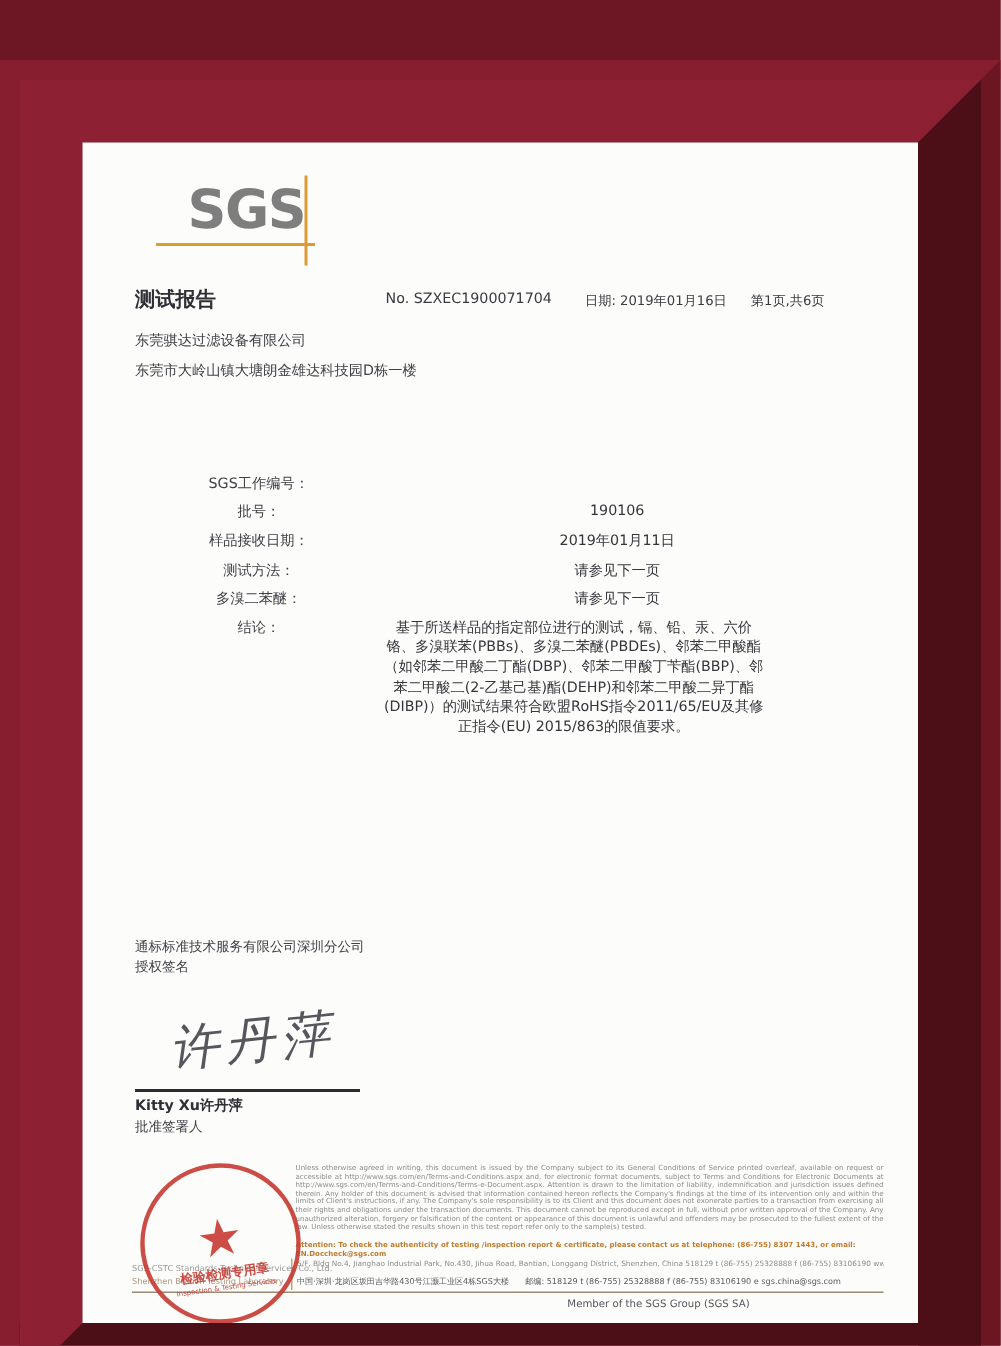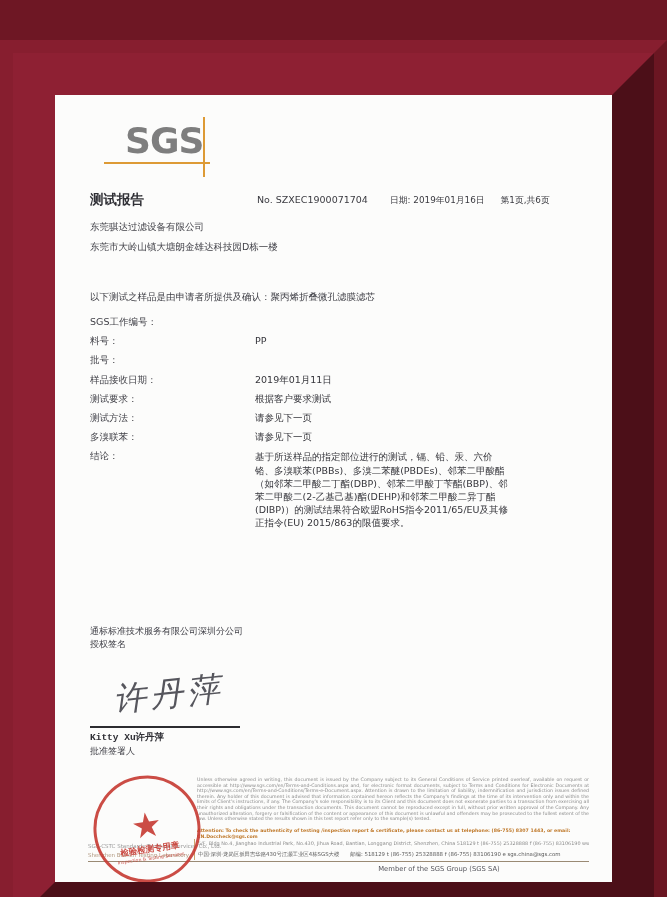--- a/index.html
+++ b/index.html
@@ -37,35 +37,35 @@
   .report-no { position:absolute; left:202px; top:99px; font-size:9.5px; color:#3a3a40; }
   .date-line { position:absolute; left:335px; top:100px; font-size:8.8px; color:#3a3a40; white-space:nowrap; }
   .date-line .gap { display:inline-block; width:16px; }
 
   .company-name    { position:absolute; left:35px; top:126px; font-size:9.5px; }
   .company-address { position:absolute; left:35px; top:146px; font-size:9.5px; }
 
   .sample-intro { position:absolute; left:35px; top:196px; font-size:9.5px; }
 
   
-  .fields { position:absolute; left:35px; top:221px; width:478px; }
+  .fields { position:absolute; left:35px; top:221px; width:478px;text-align:center; }
   .field-row { display:flex; align-items:flex-start; min-height:19.2px; font-size:9.5px; }
   .field-label { width:165px; flex:none; color:#3f3f46; }
   .field-value { flex:1; color:#35353b; }
   .field-row.conclusion .field-value { line-height:13.2px; width:255px; flex:none; }
 
   
   .sig-company { position:absolute; left:35px; top:530px; font-size:9px; }
   .sig-auth    { position:absolute; left:35px; top:543px; font-size:9px; }
   .sig-hand {
     position:absolute; left:58px; top:577px; font-size:33px; color:#3a3a42;
     font-style:italic; transform:rotate(-6deg); letter-spacing:4px; opacity:.85;
   }
   .sig-line  { position:absolute; left:35px; top:631px; width:150px; height:1.5px; background:#2c2c30; }
-  .sig-name  { position:absolute; left:35px; top:636px; font-size:9.5px; font-weight:bold; color:#2f2f35;font-family:Liberation Mono, monospace; }
+  .sig-name  { position:absolute; left:35px; top:636px; font-size:9.5px; font-weight:bold; color:#2f2f35; }
   .sig-title { position:absolute; left:35px; top:650px; font-size:9px;text-align:right; }
 
   
   .stamp { position:absolute; left:36px; top:678px; width:112px; height:112px; opacity:.9; z-index:3; }
 
   
   .lab-name-en { position:absolute; left:33px; top:748px; font-size:5.5px; color:#9a9a9a; z-index:1; white-space:nowrap; }
   .lab-branch  { position:absolute; left:33px; top:757px; font-size:5.5px; color:#b0977f; z-index:1; white-space:nowrap; }
 
   .disclaimer {
@@ -95,47 +95,39 @@
 
       <div class="doc-title">测试报告</div>
       <div class="report-no">No. SZXEC1900071704</div>
       <div class="date-line">
         <span>日期: 2019年01月16日</span><span class="gap"></span><span>第1页,共6页</span>
       </div>
 
       <div class="company-name">东莞骐达过滤设备有限公司</div>
       <div class="company-address">东莞市大岭山镇大塘朗金雄达科技园D栋一楼</div>
 
-      <div class="sample-intro">以下测试之样品是由申请者所提供及确认：聚丙烯折叠微孔滤膜滤芯</div>
 
       <div class="fields">
         <div class="field-row">
           <span class="field-label">SGS工作编号：</span>
         </div>
         <div class="field-row">
-          <span class="field-label">料号：</span>
-          <span class="field-value">PP</span>
-        </div>
-        <div class="field-row">
           <span class="field-label">批号：</span>
+          <span class="field-value">190106</span>
         </div>
         <div class="field-row">
           <span class="field-label">样品接收日期：</span>
           <span class="field-value">2019年01月11日</span>
         </div>
         <div class="field-row">
-          <span class="field-label">测试要求：</span>
-          <span class="field-value">根据客户要求测试</span>
-        </div>
-        <div class="field-row">
           <span class="field-label">测试方法：</span>
           <span class="field-value">请参见下一页</span>
         </div>
         <div class="field-row">
-          <span class="field-label">多溴联苯：</span>
+          <span class="field-label">多溴二苯醚：</span>
           <span class="field-value">请参见下一页</span>
         </div>
         <div class="field-row conclusion">
           <span class="field-label">结论：</span>
           <span class="field-value">基于所送样品的指定部位进行的测试，镉、铅、汞、六价铬、多溴联苯(PBBs)、多溴二苯醚(PBDEs)、邻苯二甲酸酯（如邻苯二甲酸二丁酯(DBP)、邻苯二甲酸丁苄酯(BBP)、邻苯二甲酸二(2-乙基己基)酯(DEHP)和邻苯二甲酸二异丁酯(DIBP)）的测试结果符合欧盟RoHS指令2011/65/EU及其修正指令(EU) 2015/863的限值要求。</span>
         </div>
       </div>
 
       <div class="sig-company">通标标准技术服务有限公司深圳分公司</div>
       <div class="sig-auth">授权签名</div>

